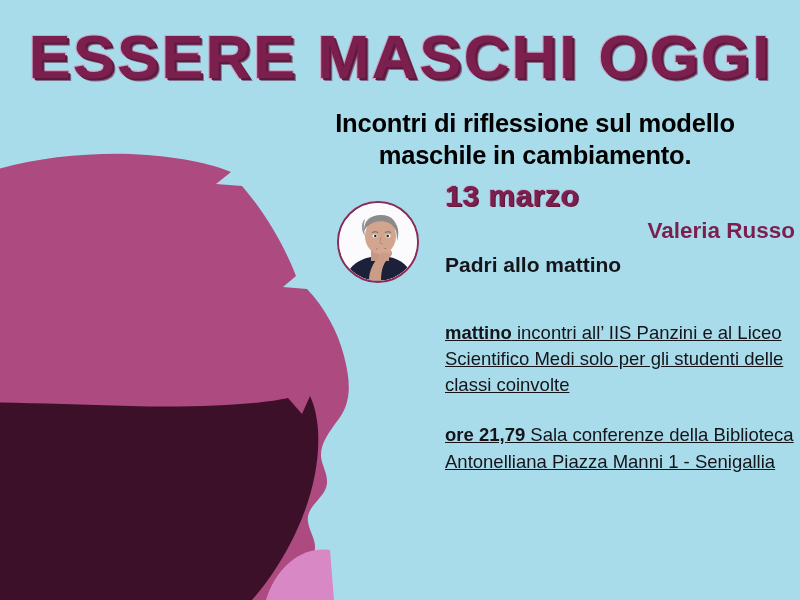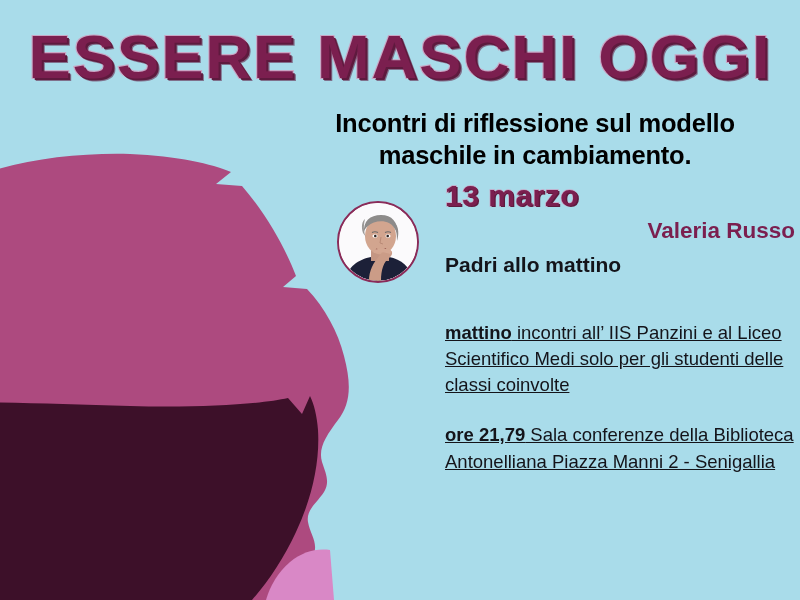--- a/index.html
+++ b/index.html
@@ -224,17 +224,17 @@
 
     <div class="booktitle">Padri allo mattino</div>
 
 
     <div class="gap-1"></div>
 
     <div class="para"><b>mattino</b><span> incontri all’ IIS Panzini e al Liceo Scientifico Medi solo per gli studenti delle classi coinvolte</span></div>
 
     <div class="gap-2"></div>
 
-    <div class="para"><b>ore 21,79</b><span> Sala conferenze della Biblioteca Antonelliana Piazza Manni 2 - Senigallia</span></div>
+    <div class="para"><b>ore 21,79</b><span> Sala conferenze della Biblioteca Antonelliana Piazza Manni 1 - Senigallia</span></div>
 
   </div>
 
 </div>
 
 </body></html>

